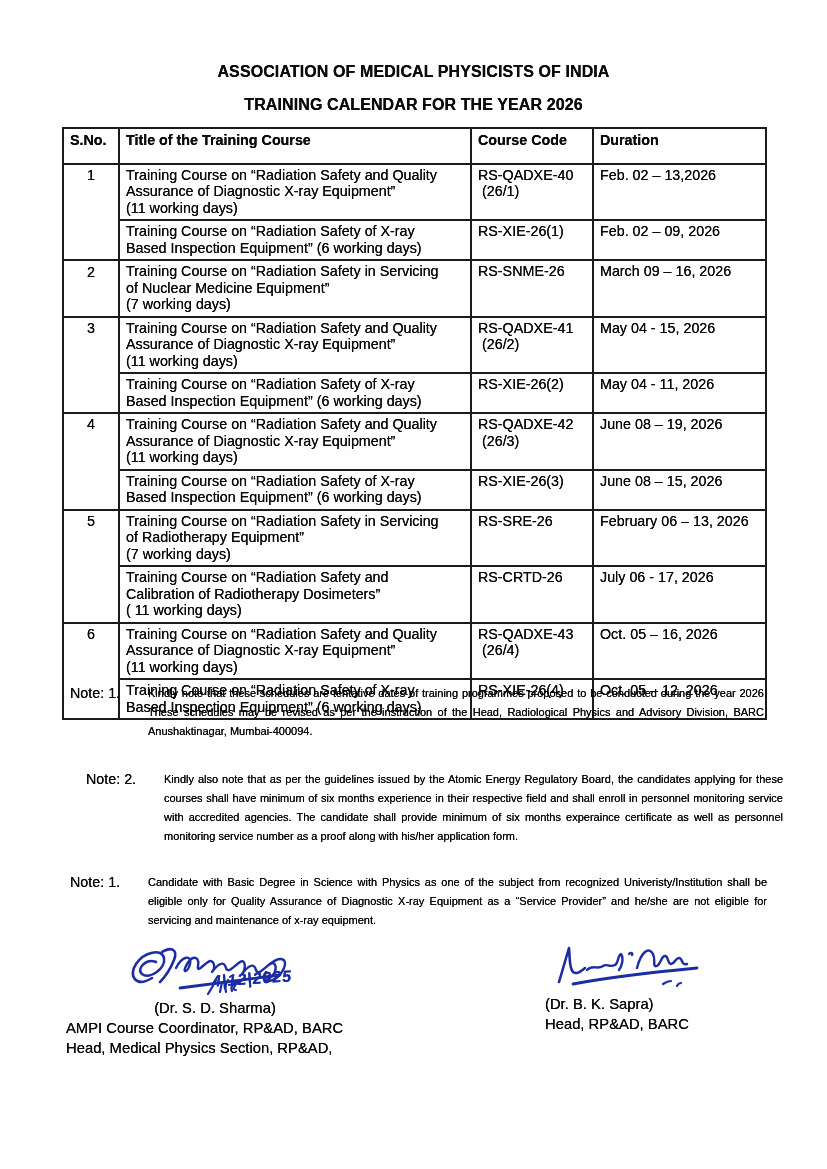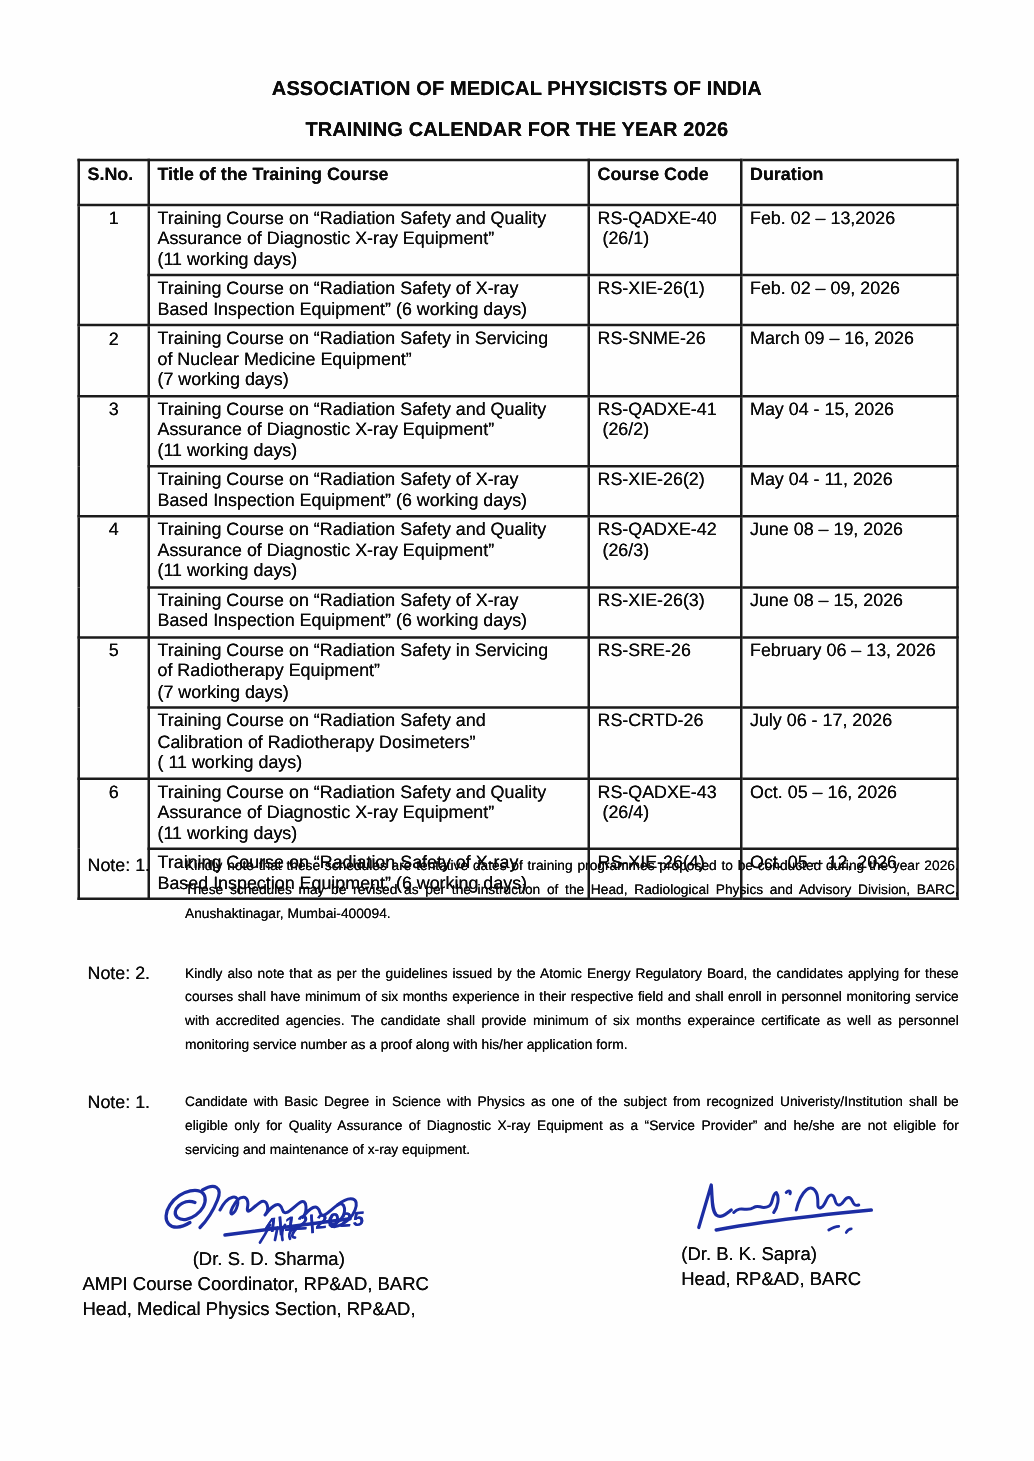--- a/index.html
+++ b/index.html
@@ -30,21 +30,21 @@
   }
   td.sno { text-align:center; vertical-align:middle; }
   td.sno.top { vertical-align:top; padding-top:3px; }
   td.title-cell { white-space:pre-line; }
   td.code-cell { white-space:pre-wrap; }
   td.dur-cell  { white-space:nowrap; }
   th.h-sno { text-align:center; }
 
   .notes { position:absolute; left:70px; width:697px; }
   .note { display:flex; margin-bottom:0; }
-  #note-1 { top:684px; } #note-2 { top:770px; } #note-3 { top:873px; }
+  #note-1 { top:684px; } #note-2 { top:770px;margin-left:16px; } #note-3 { top:873px; }
   .note-label { flex:0 0 78px; font-size:14.3px; line-height:19px; text-shadow:0 0 .35px #000; }
   .note-text  { flex:1; font-size:11px; line-height:19px; text-align:justify; text-shadow:0 0 .35px #000; }
 
   .sig-block { position:absolute; }
   #sig-left  { left:66px;  top:942px; width:320px; }
   #sig-right { left:545px; top:938px; width:190px; }
   .sig-art { position:relative; height:56px; overflow:visible; }
   .sig-art svg { overflow:visible; }
   #sig-left .sig-art svg { margin-left:56px; }
   .sig-date {

